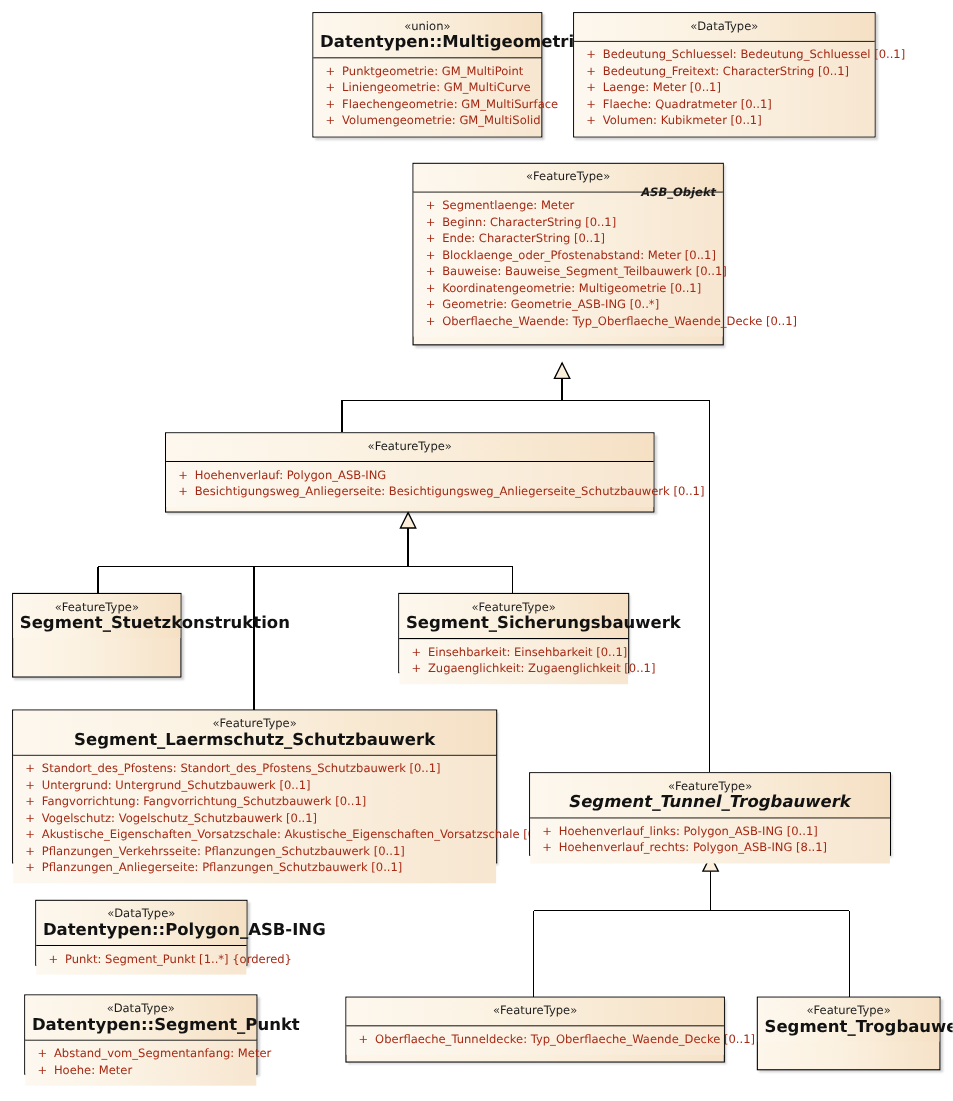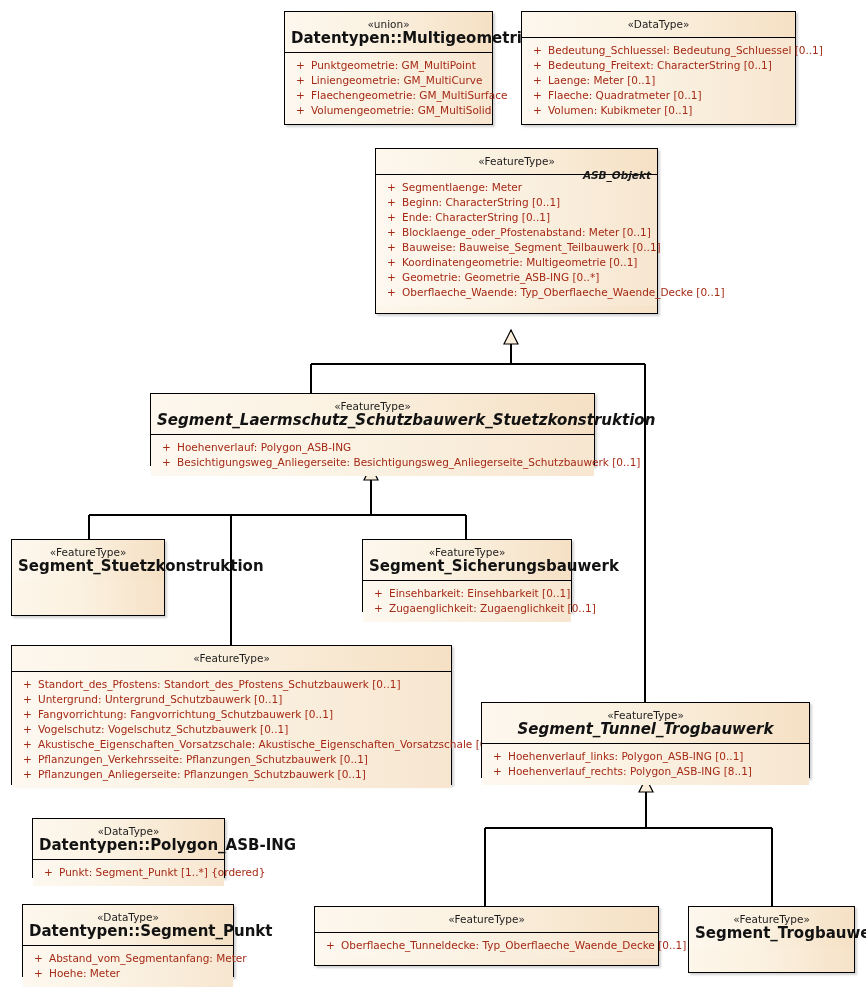--- a/index.html
+++ b/index.html
@@ -194,21 +194,20 @@
       <div class="attr">
           <span class="plus">+</span>
           <span class="txt">Oberflaeche_Waende: Typ_Oberflaeche_Waende_Decke [0..1]</span>
         </div>
     </div>
   </div>
 
   <div class="uml" style="left:150px;top:393px;width:445px;height:73px;">
     <div class="hdr">
       <div class="stereo">«FeatureType»</div>
-      <div class="cname ital">Segment_Laermschutz_Schutzbauwerk_Stuetzkonstruktion</div>
     </div>
     <div class="body">
       <div class="attr">
           <span class="plus">+</span>
           <span class="txt">Hoehenverlauf: Polygon_ASB-ING</span>
         </div>
       <div class="attr">
           <span class="plus">+</span>
           <span class="txt">Besichtigungsweg_Anliegerseite: Besichtigungsweg_Anliegerseite_Schutzbauwerk [0..1]</span>
         </div>
@@ -235,20 +234,21 @@
       <div class="attr">
           <span class="plus">+</span>
           <span class="txt">Zugaenglichkeit: Zugaenglichkeit [0..1]</span>
         </div>
     </div>
   </div>
 
   <div class="uml" style="left:11px;top:645px;width:441px;height:140px;">
     <div class="hdr">
       <div class="stereo">«FeatureType»</div>
+      <div class="cname">Segment_Laermschutz_Schutzbauwerk</div>
     </div>
     <div class="body">
       <div class="attr">
           <span class="plus">+</span>
           <span class="txt">Standort_des_Pfostens: Standort_des_Pfostens_Schutzbauwerk [0..1]</span>
         </div>
       <div class="attr">
           <span class="plus">+</span>
           <span class="txt">Untergrund: Untergrund_Schutzbauwerk [0..1]</span>
         </div>

